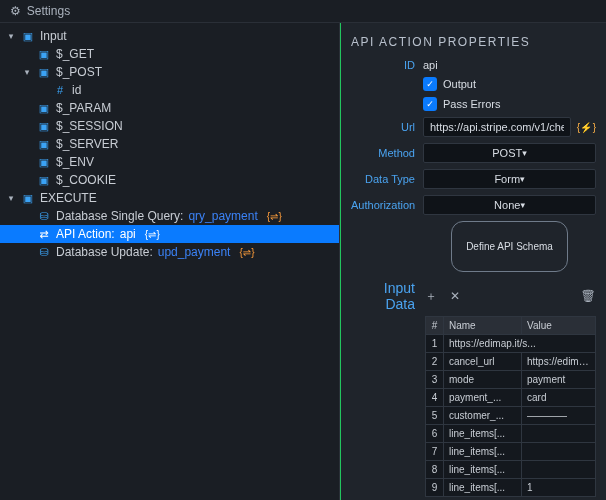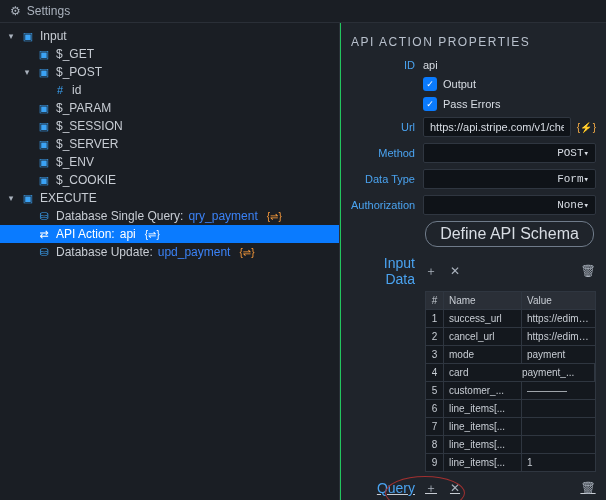--- a/index.html
+++ b/index.html
@@ -88,42 +88,41 @@
   background: #0f1318;
   border: 1px solid #2f3640;
   color: #d8dde4;
   padding: 3px 6px;
   font-size: 11px;
   width: 100%;
   border-radius: 2px;
 }
 .selectbox {
   display: flex;
-  justify-content: flex-end;
+  justify-content: center;
   align-items: center;
   cursor: pointer;
-  font-family: Liberation Mono, monospace;
 }
 .chk {
   width: 14px; height: 14px;
   background: #0a7bff;
   border-radius: 3px;
   display: inline-flex;
   align-items: center;
   justify-content: center;
   color: #fff;
   font-size: 9px;
 }
 .btn-outline {
   border: 1px solid #6f7b8a;
   border-radius: 12px;
-  padding: 3px 14px;
+  padding: 19px 14px;
   color: #d8dde4;
   background: transparent;
-  font-size: 16px;
+  font-size: 10px;
   cursor: pointer;
 }
 .section-head {
   display: flex;
   align-items: center;
   gap: 8px;
   margin: 8px 0 4px 0;
 }
 .section-head .s-label {
   width: 64px;
@@ -331,37 +330,36 @@
       <span class="iconbtn">🗑</span>
     </div>
     <div class="data-table">
       <div class="dt-row head">
         <div class="dt-cell dt-idx">#</div>
         <div class="dt-cell dt-name">Name</div>
         <div class="dt-cell dt-value">Value</div>
       </div>
     <div class="dt-row">
           <div class="dt-cell dt-idx">1</div>
-          <div class="dt-cell dt-name">success_url</div>
           <div class="dt-cell dt-value">https://edimap.it/s...</div>
         </div>
         <div class="dt-row">
           <div class="dt-cell dt-idx">2</div>
           <div class="dt-cell dt-name">cancel_url</div>
           <div class="dt-cell dt-value">https://edimap.it/s...</div>
         </div>
         <div class="dt-row">
           <div class="dt-cell dt-idx">3</div>
           <div class="dt-cell dt-name">mode</div>
           <div class="dt-cell dt-value">payment</div>
         </div>
         <div class="dt-row">
           <div class="dt-cell dt-idx">4</div>
+          <div class="dt-cell dt-name">payment_...</div>
           <div class="dt-cell dt-value">card</div>
-          <div class="dt-cell dt-name">payment_...</div>
         </div>
         <div class="dt-row">
           <div class="dt-cell dt-idx">5</div>
           <div class="dt-cell dt-name">customer_...</div>
           <div class="dt-cell dt-value">————</div>
         </div>
         <div class="dt-row">
           <div class="dt-cell dt-idx">6</div>
           <div class="dt-cell dt-name">line_items[...</div>
         </div>

